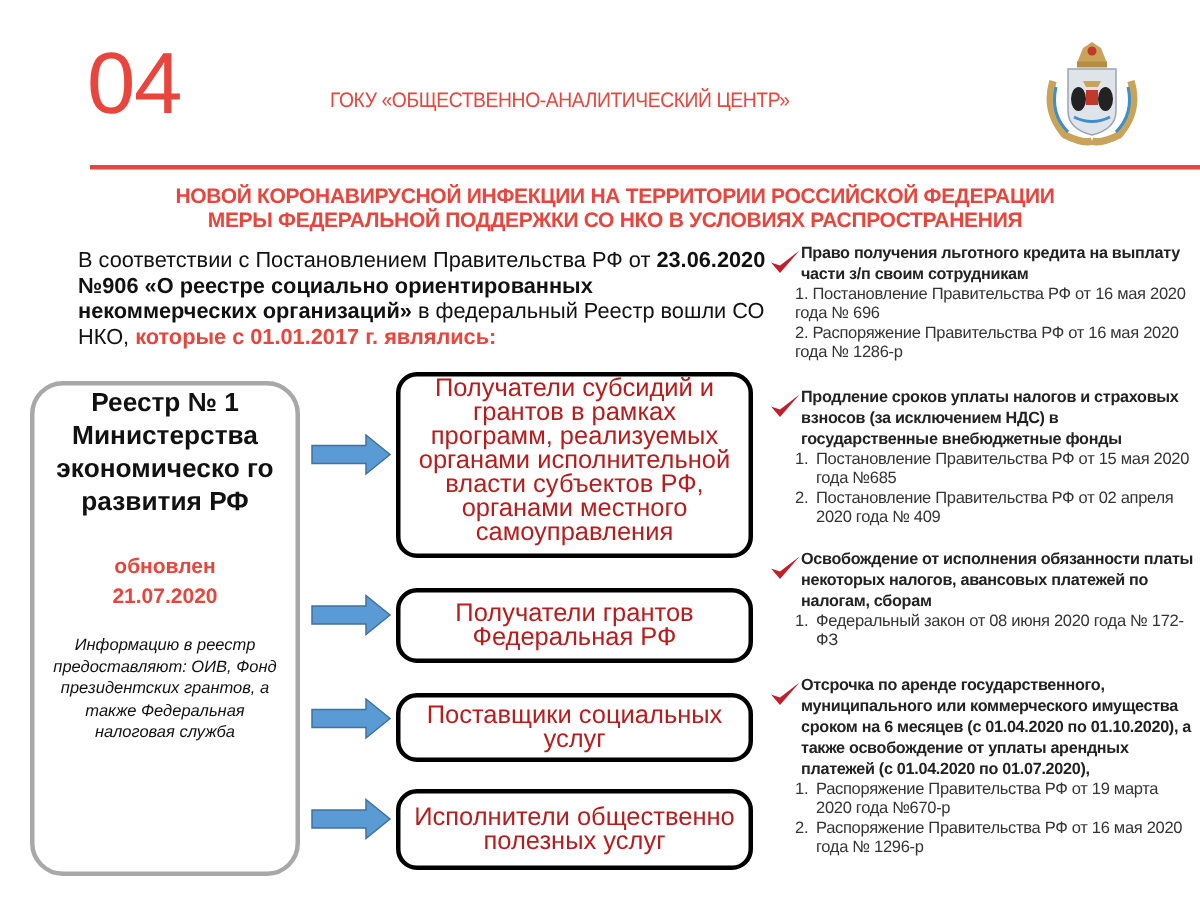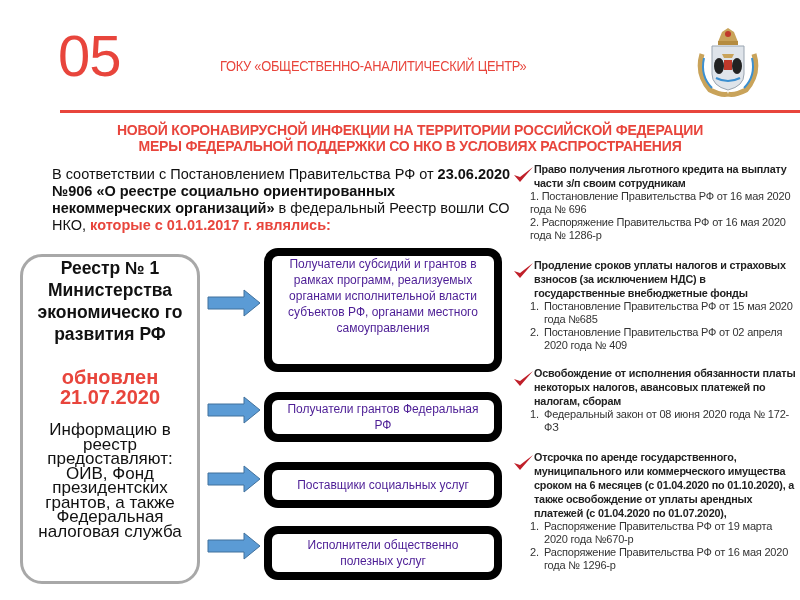--- a/index.html
+++ b/index.html
@@ -32,49 +32,49 @@
     }
     .intro .bold { font-weight: bold; }
     .intro .red { color: #e8453c; font-weight: bold; }
 
     .registry-box {
       position: absolute; left: 20px; top: 254px; width: 180px; height: 330px;
       border: 3px solid #a8a8a8; border-radius: 22px; background: #fff;
       text-align: center; 
     }
     .registry-title { font-size: 17.5px; font-weight: bold; line-height: 22px; color: #111; padding: 0 4px; }
-    .registry-updated { margin-top: 22px; font-size: 20px; font-weight: bold; line-height: 20px; color: #e8453c; }
-    .registry-info { margin-top: 16px; font-size: 17px; line-height: 14.5px; color: #111; padding: 0 10px; }
+    .registry-updated { margin-top: 22px; font-size: 14px; font-weight: bold; line-height: 20px; color: #e8453c; }
+    .registry-info { margin-top: 16px; font-size: 11px; font-style: italic; line-height: 14.5px; color: #111; padding: 0 10px; }
 
     .arrow { position: absolute; left: 206px; width: 56px; height: 30px; }
 
     .recipient-box {
       position: absolute; left: 264px; width: 238px;
-      border: 8px solid #000000; border-radius: 14px; background: #fff;
+      border: 3px solid #000000; border-radius: 14px; background: #fff;
       display: flex; align-items: center; justify-content: center;
-      text-align: center; font-size: 12px; line-height: 16px; color: #4c1d95; padding: 0 8px;
+      text-align: center; font-size: 17px; line-height: 16px; color: #b91c1c; padding: 0 8px;
       overflow: hidden;
     }
 
     .measures { position: absolute; left: 512px; top: 160px; width: 286px; }
     .measure { position: absolute; left: 0; width: 286px; }
     .check { position: absolute; left: 0; width: 22px; height: 18px; }
     .measure-title {
       margin-left: 22px; font-size: 10.8px; font-weight: bold; line-height: 14px; color: #222;
       letter-spacing: -0.2px;
     }
     .measure-ref { margin-left: 18px; font-size: 11px; line-height: 13px; color: #333; letter-spacing: -0.2px; }
     .measure-ref.numbered { margin-left: 18px; padding-left: 14px; position: relative; }
     .measure-ref.numbered .num { position: absolute; left: 0; }
     .measure-ref.inline { margin-left: 18px; }
   </style>
 </head>
 <body>
 
-<div class="slide-number">05</div>
+<div class="slide-number">04</div>
 <div class="org-name">ГОКУ «ОБЩЕСТВЕННО-АНАЛИТИЧЕСКИЙ ЦЕНТР»</div>
 <svg class="emblem" viewBox="0 0 72 74">
 
   <path d="M10 30 Q4 50 18 66 Q30 72 36 70" fill="none" stroke="#c9a35a" stroke-width="5"></path>
   <path d="M62 30 Q68 50 54 66 Q42 72 36 70" fill="none" stroke="#c9a35a" stroke-width="5"></path>
   <path d="M12 34 Q8 52 20 64" fill="none" stroke="#3b8fd0" stroke-width="2"></path>
   <path d="M60 34 Q64 52 52 64" fill="none" stroke="#3b8fd0" stroke-width="2"></path>
 
   <path d="M26 18 L30 8 L36 4 L42 8 L46 18 Z" fill="#c9a35a"></path>
   <circle cx="36" cy="10" r="3" fill="#c0392b"></circle>

